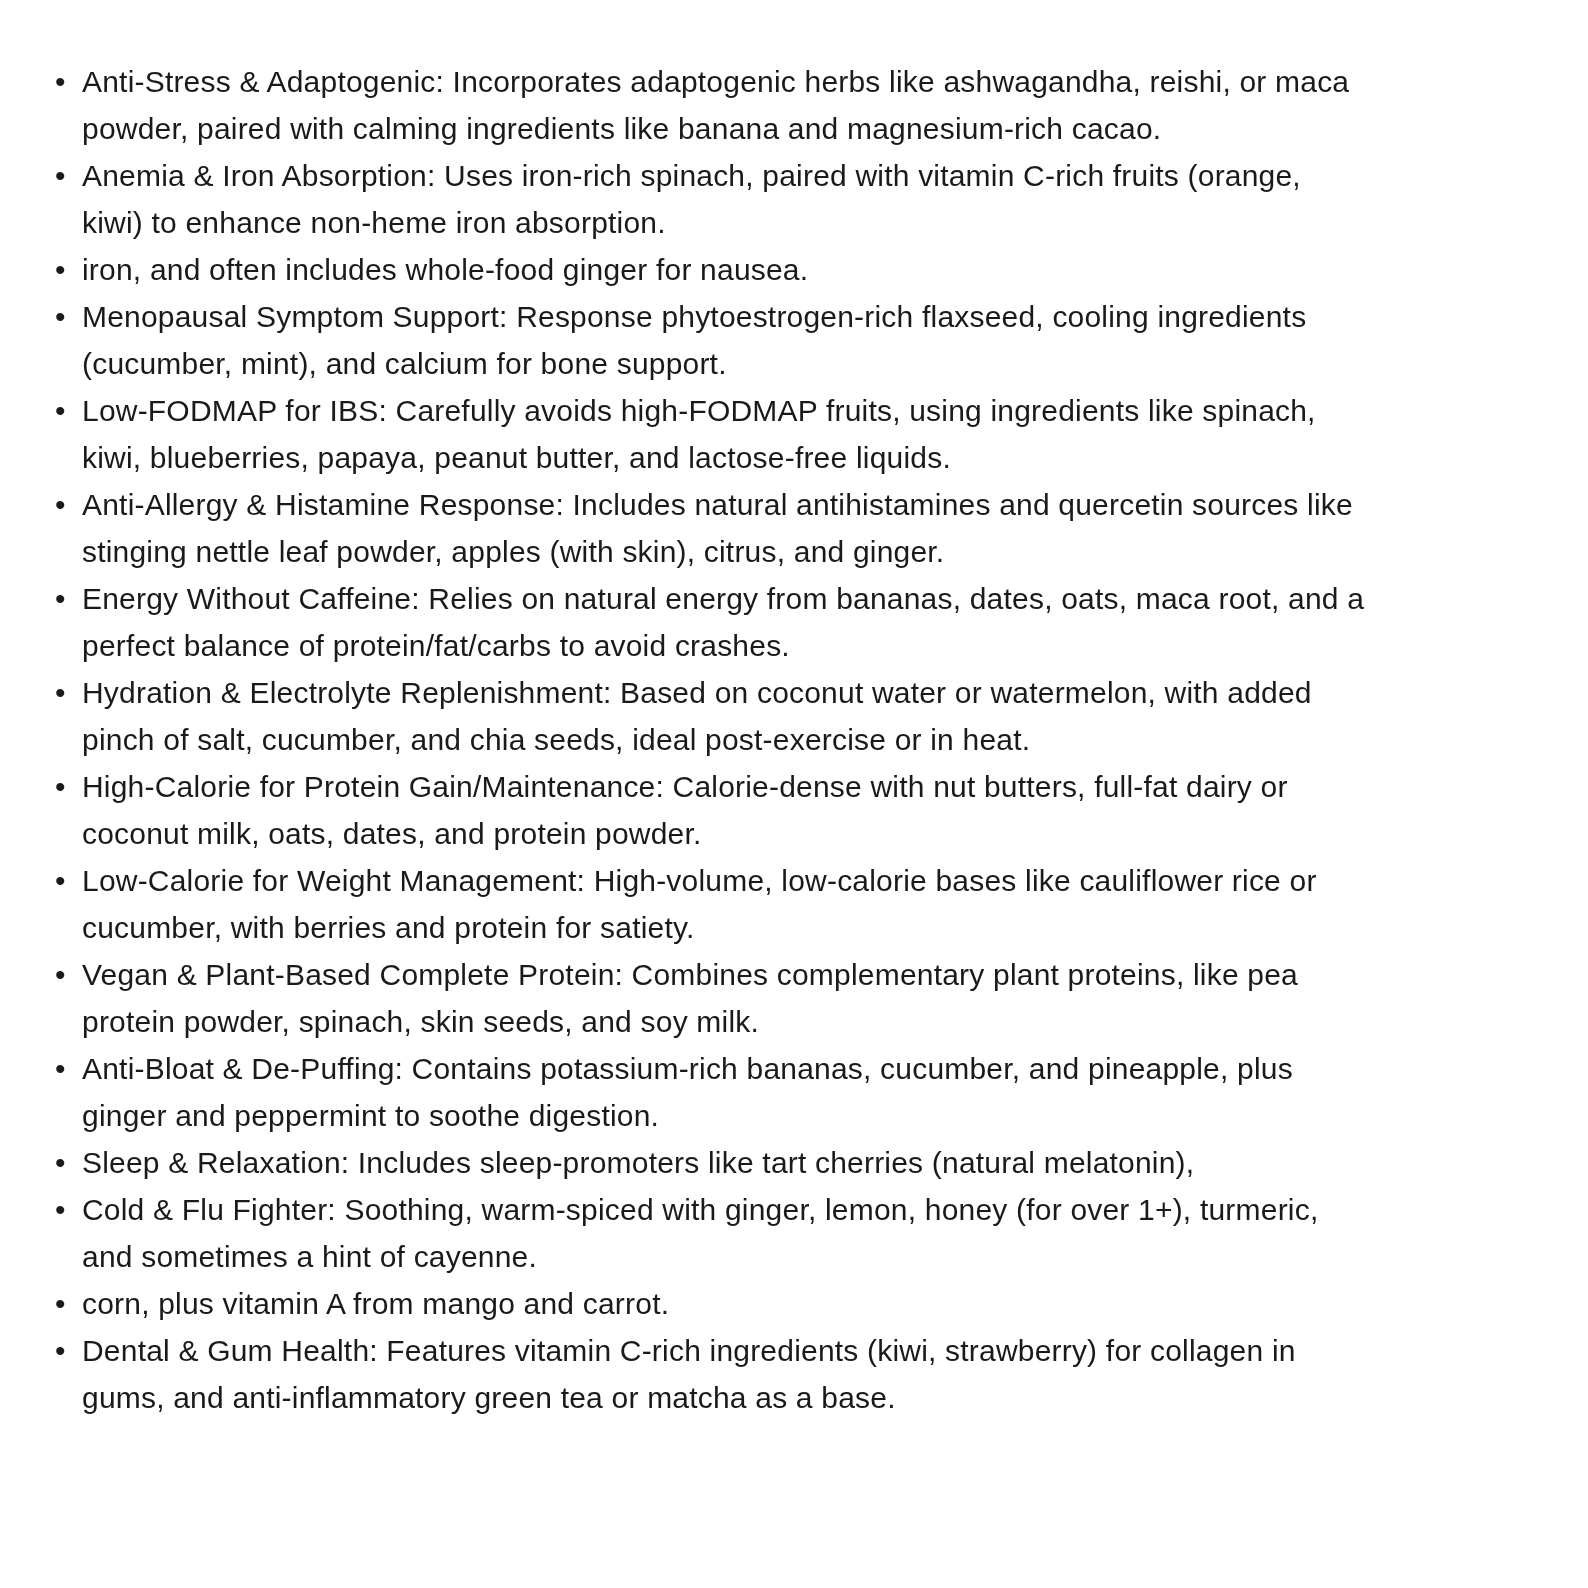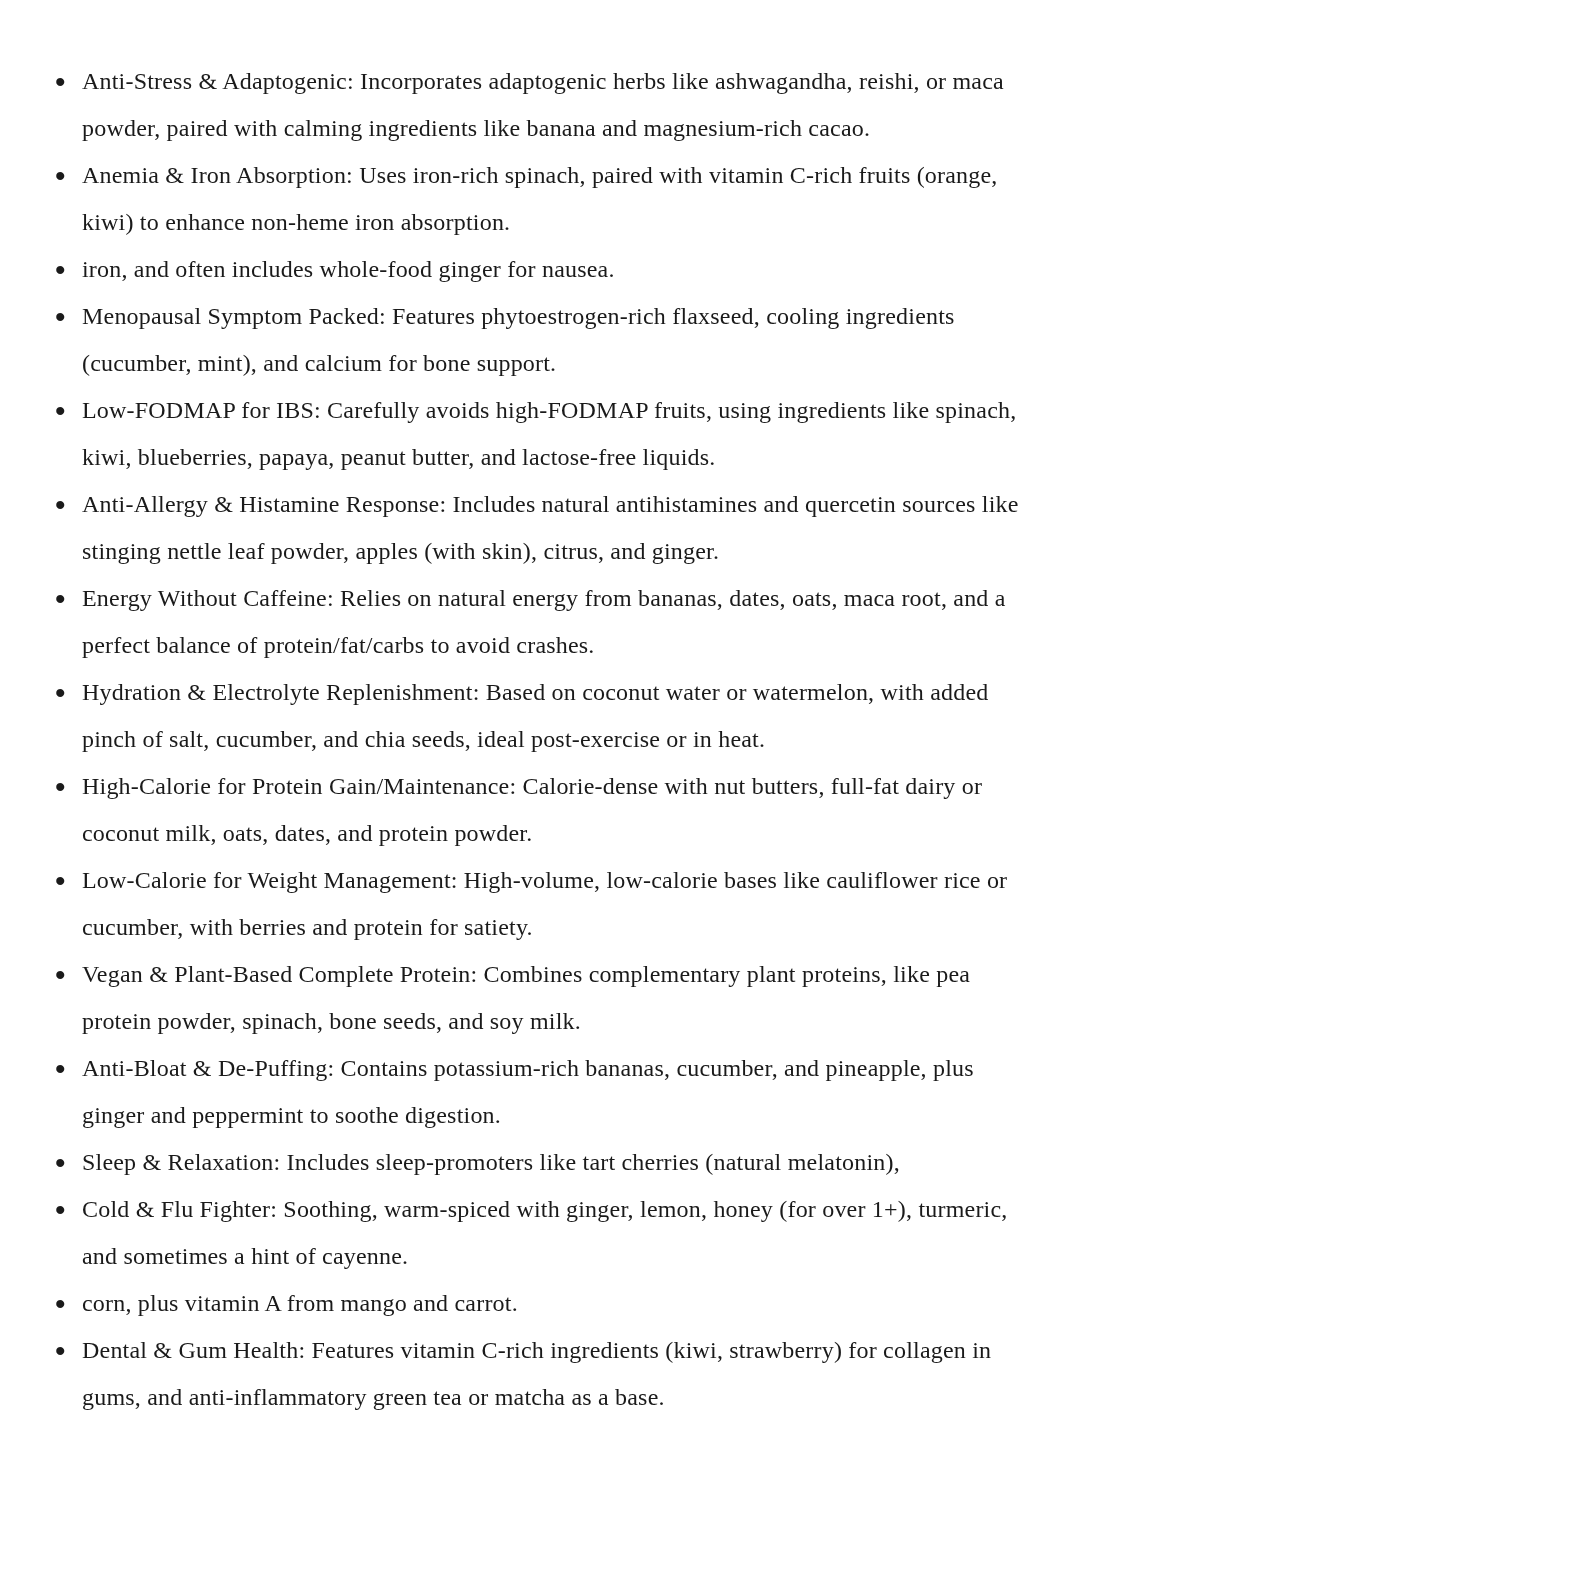--- a/index.html
+++ b/index.html
@@ -24,25 +24,24 @@
     align-items: flex-start;
   }
   .bullet-marker {
     flex: 0 0 27px;
     font-size: 30px;
     line-height: 47px;
     color: #1a1a1a;
   }
   .bullet-text {
     flex: 1 1 auto;
-    font-size: 24px;
+    font-size: 30px;
     line-height: 47px;
     color: #1a1a1a;
     letter-spacing: 0.2px;
-    font-family: Liberation Serif, serif;
   }
   .bullet-line {
     display: block;
     white-space: nowrap;
   }
 </style>
 </head>
 <body>
 
 <div class="page">
@@ -63,21 +62,21 @@
       </li>
       <li class="bullet-item">
         <span class="bullet-marker">•</span>
         <div class="bullet-text">
           <span class="bullet-line">iron, and often includes whole-food ginger for nausea.</span>
         </div>
       </li>
       <li class="bullet-item">
         <span class="bullet-marker">•</span>
         <div class="bullet-text">
-          <span class="bullet-line">Menopausal Symptom Packed: Features phytoestrogen-rich flaxseed, cooling ingredients</span>
+          <span class="bullet-line">Menopausal Symptom Support: Response phytoestrogen-rich flaxseed, cooling ingredients</span>
           <span class="bullet-line">(cucumber, mint), and calcium for bone support.</span>
         </div>
       </li>
       <li class="bullet-item">
         <span class="bullet-marker">•</span>
         <div class="bullet-text">
           <span class="bullet-line">Low-FODMAP for IBS: Carefully avoids high-FODMAP fruits, using ingredients like spinach,</span>
           <span class="bullet-line">kiwi, blueberries, papaya, peanut butter, and lactose-free liquids.</span>
         </div>
       </li>
@@ -113,21 +112,21 @@
         <span class="bullet-marker">•</span>
         <div class="bullet-text">
           <span class="bullet-line">Low-Calorie for Weight Management: High-volume, low-calorie bases like cauliflower rice or</span>
           <span class="bullet-line">cucumber, with berries and protein for satiety.</span>
         </div>
       </li>
       <li class="bullet-item">
         <span class="bullet-marker">•</span>
         <div class="bullet-text">
           <span class="bullet-line">Vegan &amp; Plant-Based Complete Protein: Combines complementary plant proteins, like pea</span>
-          <span class="bullet-line">protein powder, spinach, bone seeds, and soy milk.</span>
+          <span class="bullet-line">protein powder, spinach, skin seeds, and soy milk.</span>
         </div>
       </li>
       <li class="bullet-item">
         <span class="bullet-marker">•</span>
         <div class="bullet-text">
           <span class="bullet-line">Anti-Bloat &amp; De-Puffing: Contains potassium-rich bananas, cucumber, and pineapple, plus</span>
           <span class="bullet-line">ginger and peppermint to soothe digestion.</span>
         </div>
       </li>
       <li class="bullet-item">

